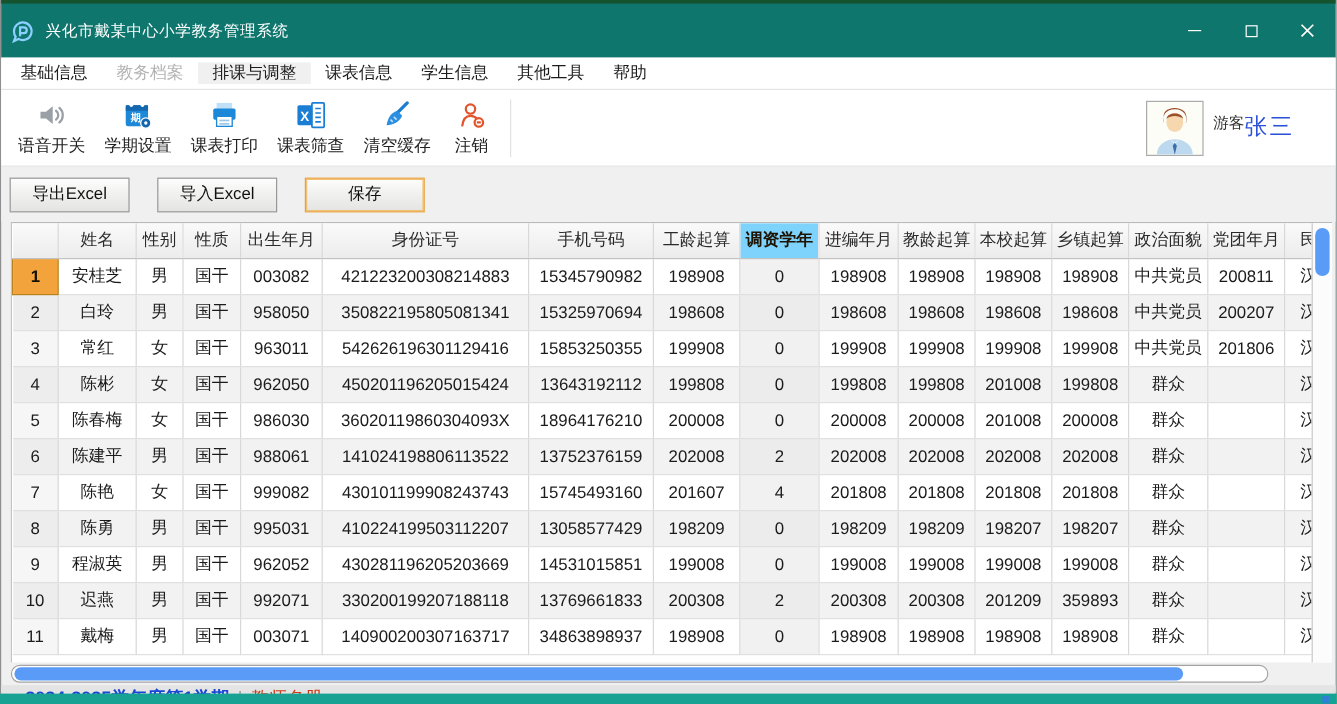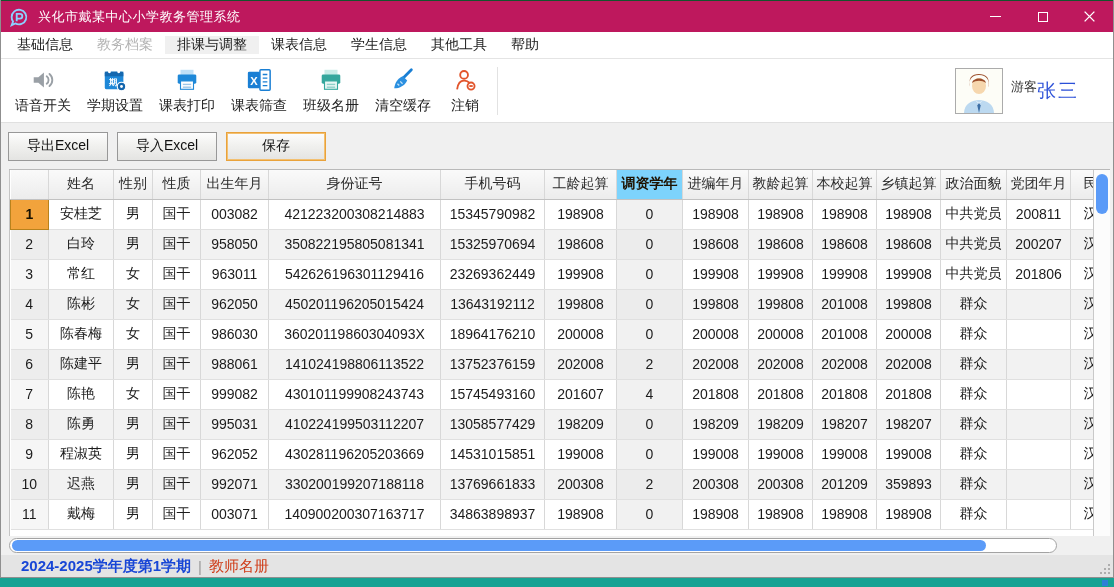--- a/index.html
+++ b/index.html
@@ -4,21 +4,21 @@
 <style>
   * { margin:0; padding:0; box-sizing:border-box; }
   html,body { width:1114px; height:587px; overflow:hidden; }
   body { background:#17a293; font-family:"Liberation Sans","DejaVu Sans",sans-serif; position:relative; }
 
   .window { position:absolute; top:0; left:0; width:1114px; height:578px;
             background:#f0f0f0; border-left:1px solid #8f8f8f; border-right:1px solid #8f8f8f;
             border-bottom:1px solid #8f8f8f; display:flex; flex-direction:column; }
 
   
-  .titlebar { height:32px; background:#be185d; border-top:1px solid #14532d;
+  .titlebar { height:48px; background:#0f766e; border-top:3px solid #14532d;
               display:flex; align-items:center; color:#fff; flex:0 0 auto; }
   .titlebar .logo { width:22px; height:22px; margin:0 8px 0 7px; display:flex; align-items:center; }
   .titlebar .title { font-size:13px; letter-spacing:.5px; }
   .wc-group { margin-left:auto; display:flex; height:100%; }
   .wc-btn { width:47px; height:100%; display:flex; align-items:center; justify-content:center; cursor:pointer; }
   .wc-min-glyph { width:11px; height:1px; background:#fff; }
   .wc-max-glyph { width:10px; height:10px; border:1px solid #fff; }
 
   
   .menubar { height:27px; background:#fff; border-bottom:1px solid #e4e4e4;
@@ -36,21 +36,21 @@
   .tool-btn .tlabel { font-size:14px; color:#222; white-space:nowrap; }
   .tool-sep { width:1px; height:48px; background:#e2e2e2; margin:0 6px; }
   .user-area { margin-left:auto; display:flex; align-items:center; gap:8px; padding-right:28px; }
   .avatar-box { width:48px; height:46px; border:1px solid #ababab; background:#fdfdf7; display:flex;
                 align-items:flex-end; justify-content:center; overflow:hidden; cursor:pointer; }
   .user-text { display:flex; flex-direction:row; line-height:1.15; }
   .user-role { font-size:13px; color:#333; }
   .user-name { font-size:19px; color:#2b50d8; letter-spacing:2px; }
 
   
-  .actions { height:46px; background:#f0f0f0; display:flex; align-items:center; gap:9px;
+  .actions { height:46px; background:#f0f0f0; display:flex; align-items:center; gap:23px;
              padding-left:7px; flex:0 0 auto; }
   .act-btn { width:100px; height:29px; font-size:14px; color:#111;
              background:linear-gradient(#fdfdfd,#f1f1ef 45%,#e4e4e2);
              border:1px solid #989898; cursor:pointer;
              font-family:"Liberation Sans","DejaVu Sans",sans-serif; }
   .act-btn.primary { border:1px solid #e9a23b; box-shadow:0 0 0 1px #f3c071 inset; }
 
   
   .grid-zone { height:367px; margin:0 3px 0 8px; display:flex; flex:0 0 auto;
                border-top:1px solid #b9b9b9; background:#fff; }
@@ -169,32 +169,20 @@
     <div class="tool-btn">
       <span class="ticon">
         <svg width="26" height="26" viewBox="0 0 28 28">
             <rect x="15" y="3" width="11" height="22" rx="1" fill="#fff" stroke="#1a7fd4" stroke-width="1.6"></rect>
             <path d="M18 8h5M18 12h5M18 16h5M18 20h5" stroke="#1a7fd4" stroke-width="1.5"></path>
             <rect x="2" y="5" width="13" height="18" rx="1.5" fill="#1a7fd4"></rect>
             <text x="8.5" y="19" font-size="12" font-weight="bold" fill="#fff" text-anchor="middle">X</text>
           </svg>
       </span>
       <span class="tlabel">课表筛查</span>
-    </div>
-    <div class="tool-btn">
-      <span class="ticon">
-        <svg width="26" height="26" viewBox="0 0 28 28">
-            <rect x="7" y="3" width="14" height="6" fill="#c8ece7"></rect>
-            <rect x="4" y="8" width="20" height="10" rx="1.5" fill="#35a79d"></rect>
-            <rect x="7" y="15" width="14" height="9" fill="#e9f7f5" stroke="#35a79d" stroke-width="1.2"></rect>
-            <rect x="9.5" y="18" width="9" height="1.5" fill="#8fd0c9"></rect>
-            <rect x="9.5" y="21" width="9" height="1.5" fill="#8fd0c9"></rect>
-          </svg>
-      </span>
-      <span class="tlabel">班级名册</span>
     </div>
     <div class="tool-btn">
       <span class="ticon">
         <svg width="26" height="26" viewBox="0 0 28 28">
             <path d="M23 3l-8.5 8.5" stroke="#1a7fd4" stroke-width="3" stroke-linecap="round"></path>
             <path d="M14 10l4.5 4.5c-2.5 5.5-8 8.5-14 8.5 1-6 3.5-11 9.5-13z" fill="#2a8fe0"></path>
             <path d="M8 18l2 2M11 15.5l2.5 2.5" stroke="#bfe0f7" stroke-width="1.4"></path>
           </svg>
       </span>
       <span class="tlabel">清空缓存</span>
@@ -314,21 +302,21 @@
               <td>200207</td>
               <td>汉</td>
             </tr>
             <tr>
               <td class="rownum">3</td>
               <td>常红</td>
               <td>女</td>
               <td>国干</td>
               <td>963011</td>
               <td>542626196301129416</td>
-              <td>23269362449</td>
+              <td>15853250355</td>
               <td>199908</td>
               <td class="colhl">0</td>
               <td>199908</td>
               <td>199908</td>
               <td>199908</td>
               <td>199908</td>
               <td>中共党员</td>
               <td>201806</td>
               <td>汉</td>
             </tr>

